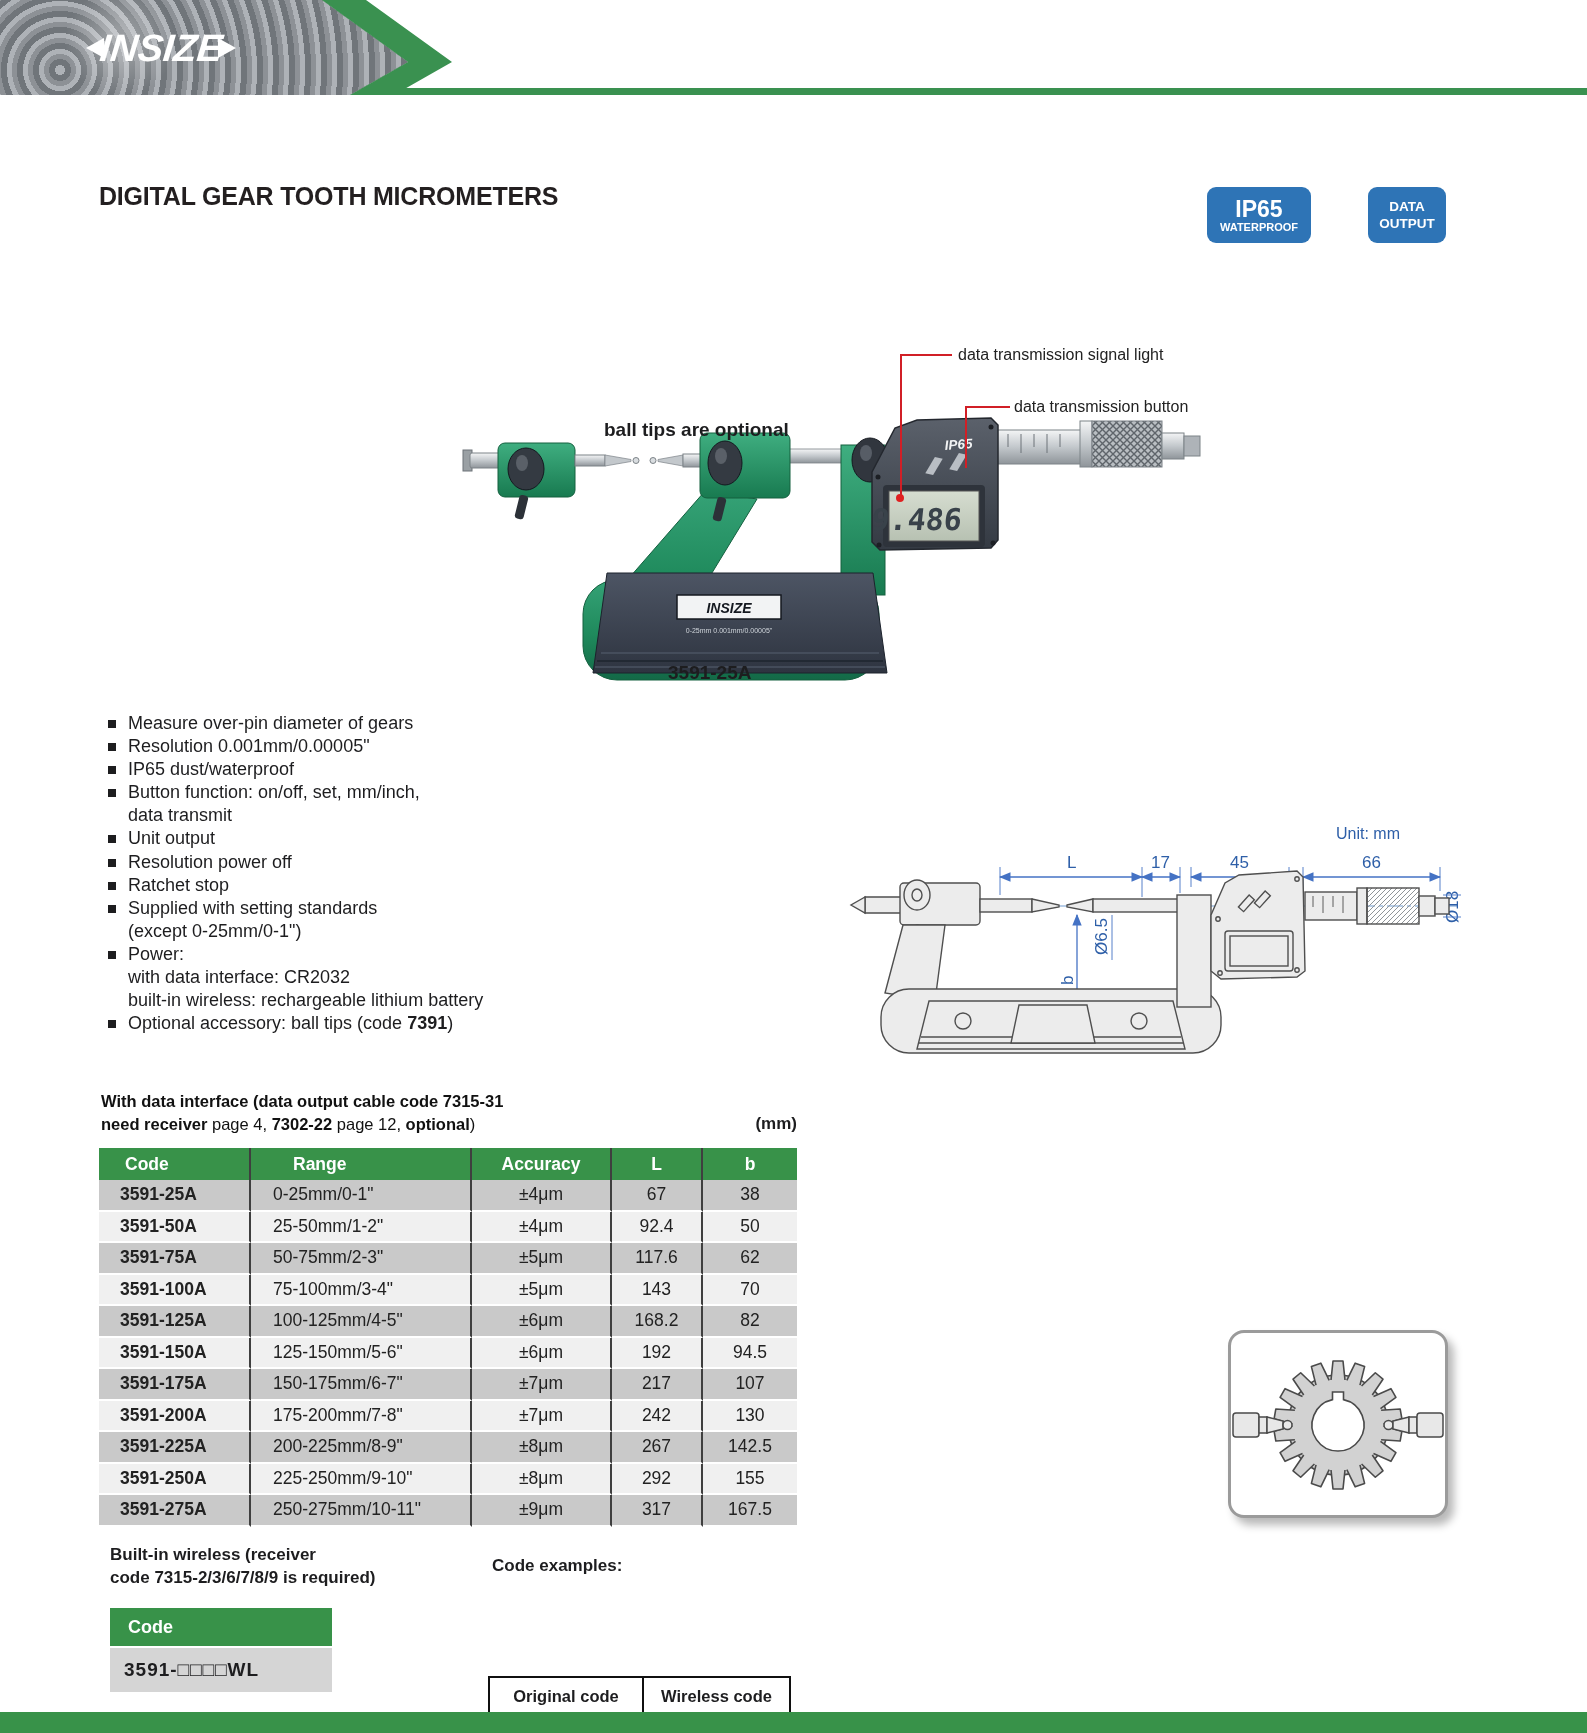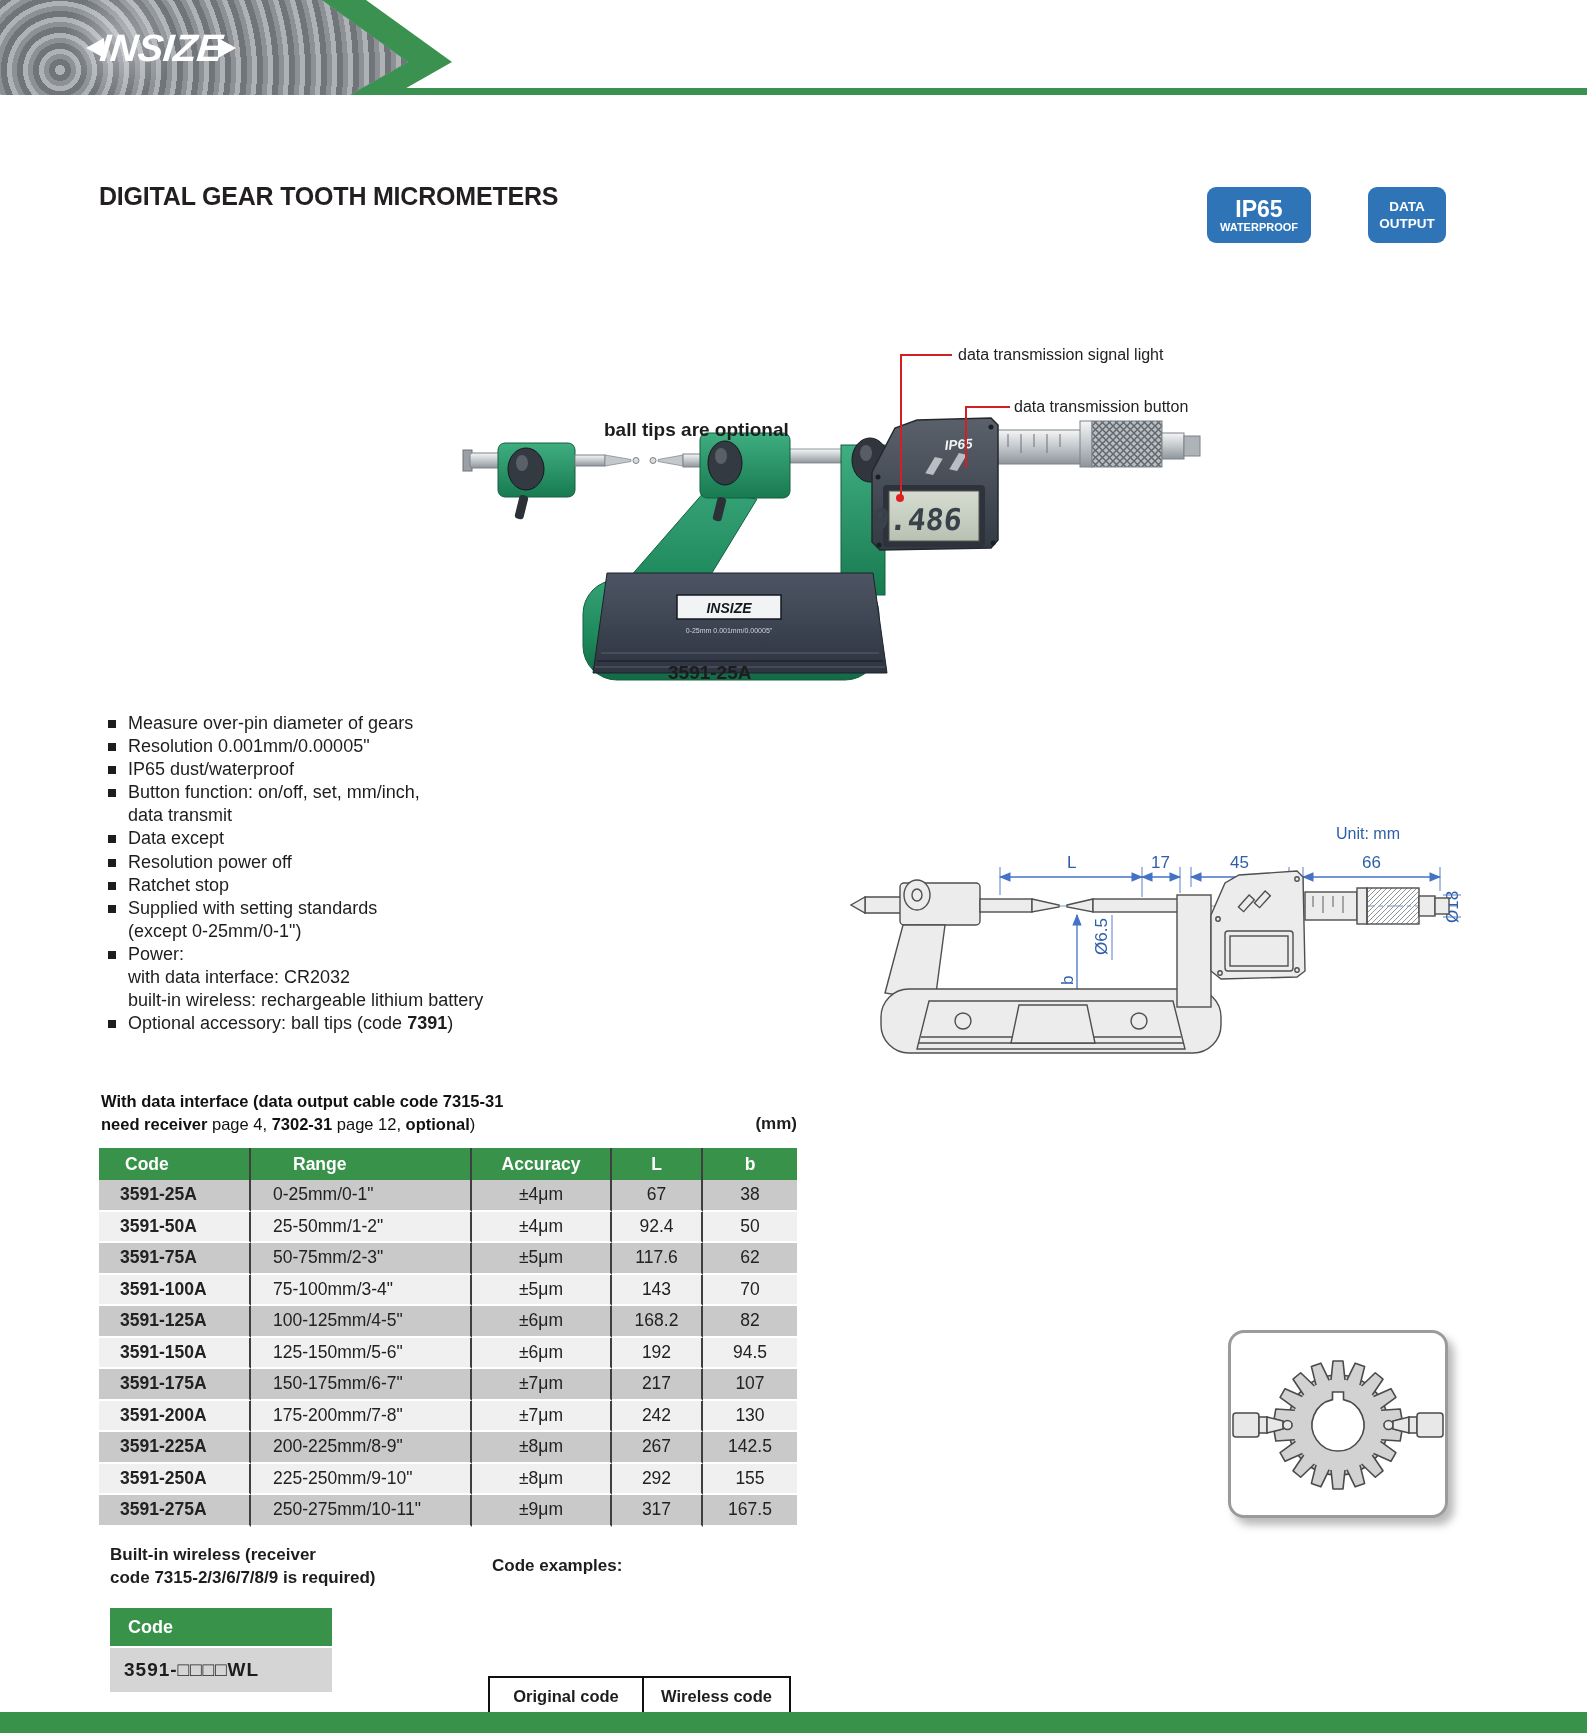--- a/index.html
+++ b/index.html
@@ -216,21 +216,21 @@
   <div class="abs callout" style="left:1014px;top:398px;">data transmission button</div>
   <div class="abs ball-tips-label">ball tips are optional</div>
   <div class="abs prod-caption">3591-25A</div>
 
   <div class="abs features">
     <div class="feat bullet">Measure over-pin diameter of gears</div>
     <div class="feat bullet">Resolution 0.001mm/0.00005"</div>
     <div class="feat bullet">IP65 dust/waterproof</div>
     <div class="feat bullet">Button function: on/off, set, mm/inch,</div>
     <div class="feat">data transmit</div>
-    <div class="feat bullet">Data except</div>
+    <div class="feat bullet">Unit output</div>
     <div class="feat bullet">Resolution power off</div>
     <div class="feat bullet">Ratchet stop</div>
     <div class="feat bullet">Supplied with setting standards</div>
     <div class="feat">(except 0-25mm/0-1")</div>
     <div class="feat bullet">Power:</div>
     <div class="feat">with data interface: CR2032</div>
     <div class="feat">built-in wireless:  rechargeable lithium battery</div>
     <div class="feat bullet"><span>Optional accessory: ball tips (code </span><b>7391</b><span>)</span></div>
   </div>
 
@@ -313,21 +313,21 @@
       <line x1="498" y1="141" x2="498" y2="158" stroke-width="0.9"></line>
       <line x1="598" y1="140" x2="616" y2="140" stroke="#4472c4" stroke-width="0.9"></line>
       <line x1="598" y1="162" x2="616" y2="162" stroke="#4472c4" stroke-width="0.9"></line>
     </g>
   </svg>
 
   <div class="abs spec-head" style="top:1092px;">
     <b>With data interface (data output cable code 7315-31</b>
   </div>
   <div class="abs spec-head" style="top:1115px;">
-    <b>need receiver</b><span> page 4, </span><b>7302-31</b><span> page 12, </span><b>optional</b><span>)</span>
+    <b>need receiver</b><span> page 4, </span><b>7302-22</b><span> page 12, </span><b>optional</b><span>)</span>
   </div>
   <div class="abs mm-label">(mm)</div>
 
   <table class="abs spec">
     <colgroup>
         <col style="width:152px">
         <col style="width:221px">
         <col style="width:140px">
         <col style="width:91px">
         <col style="width:94px">

